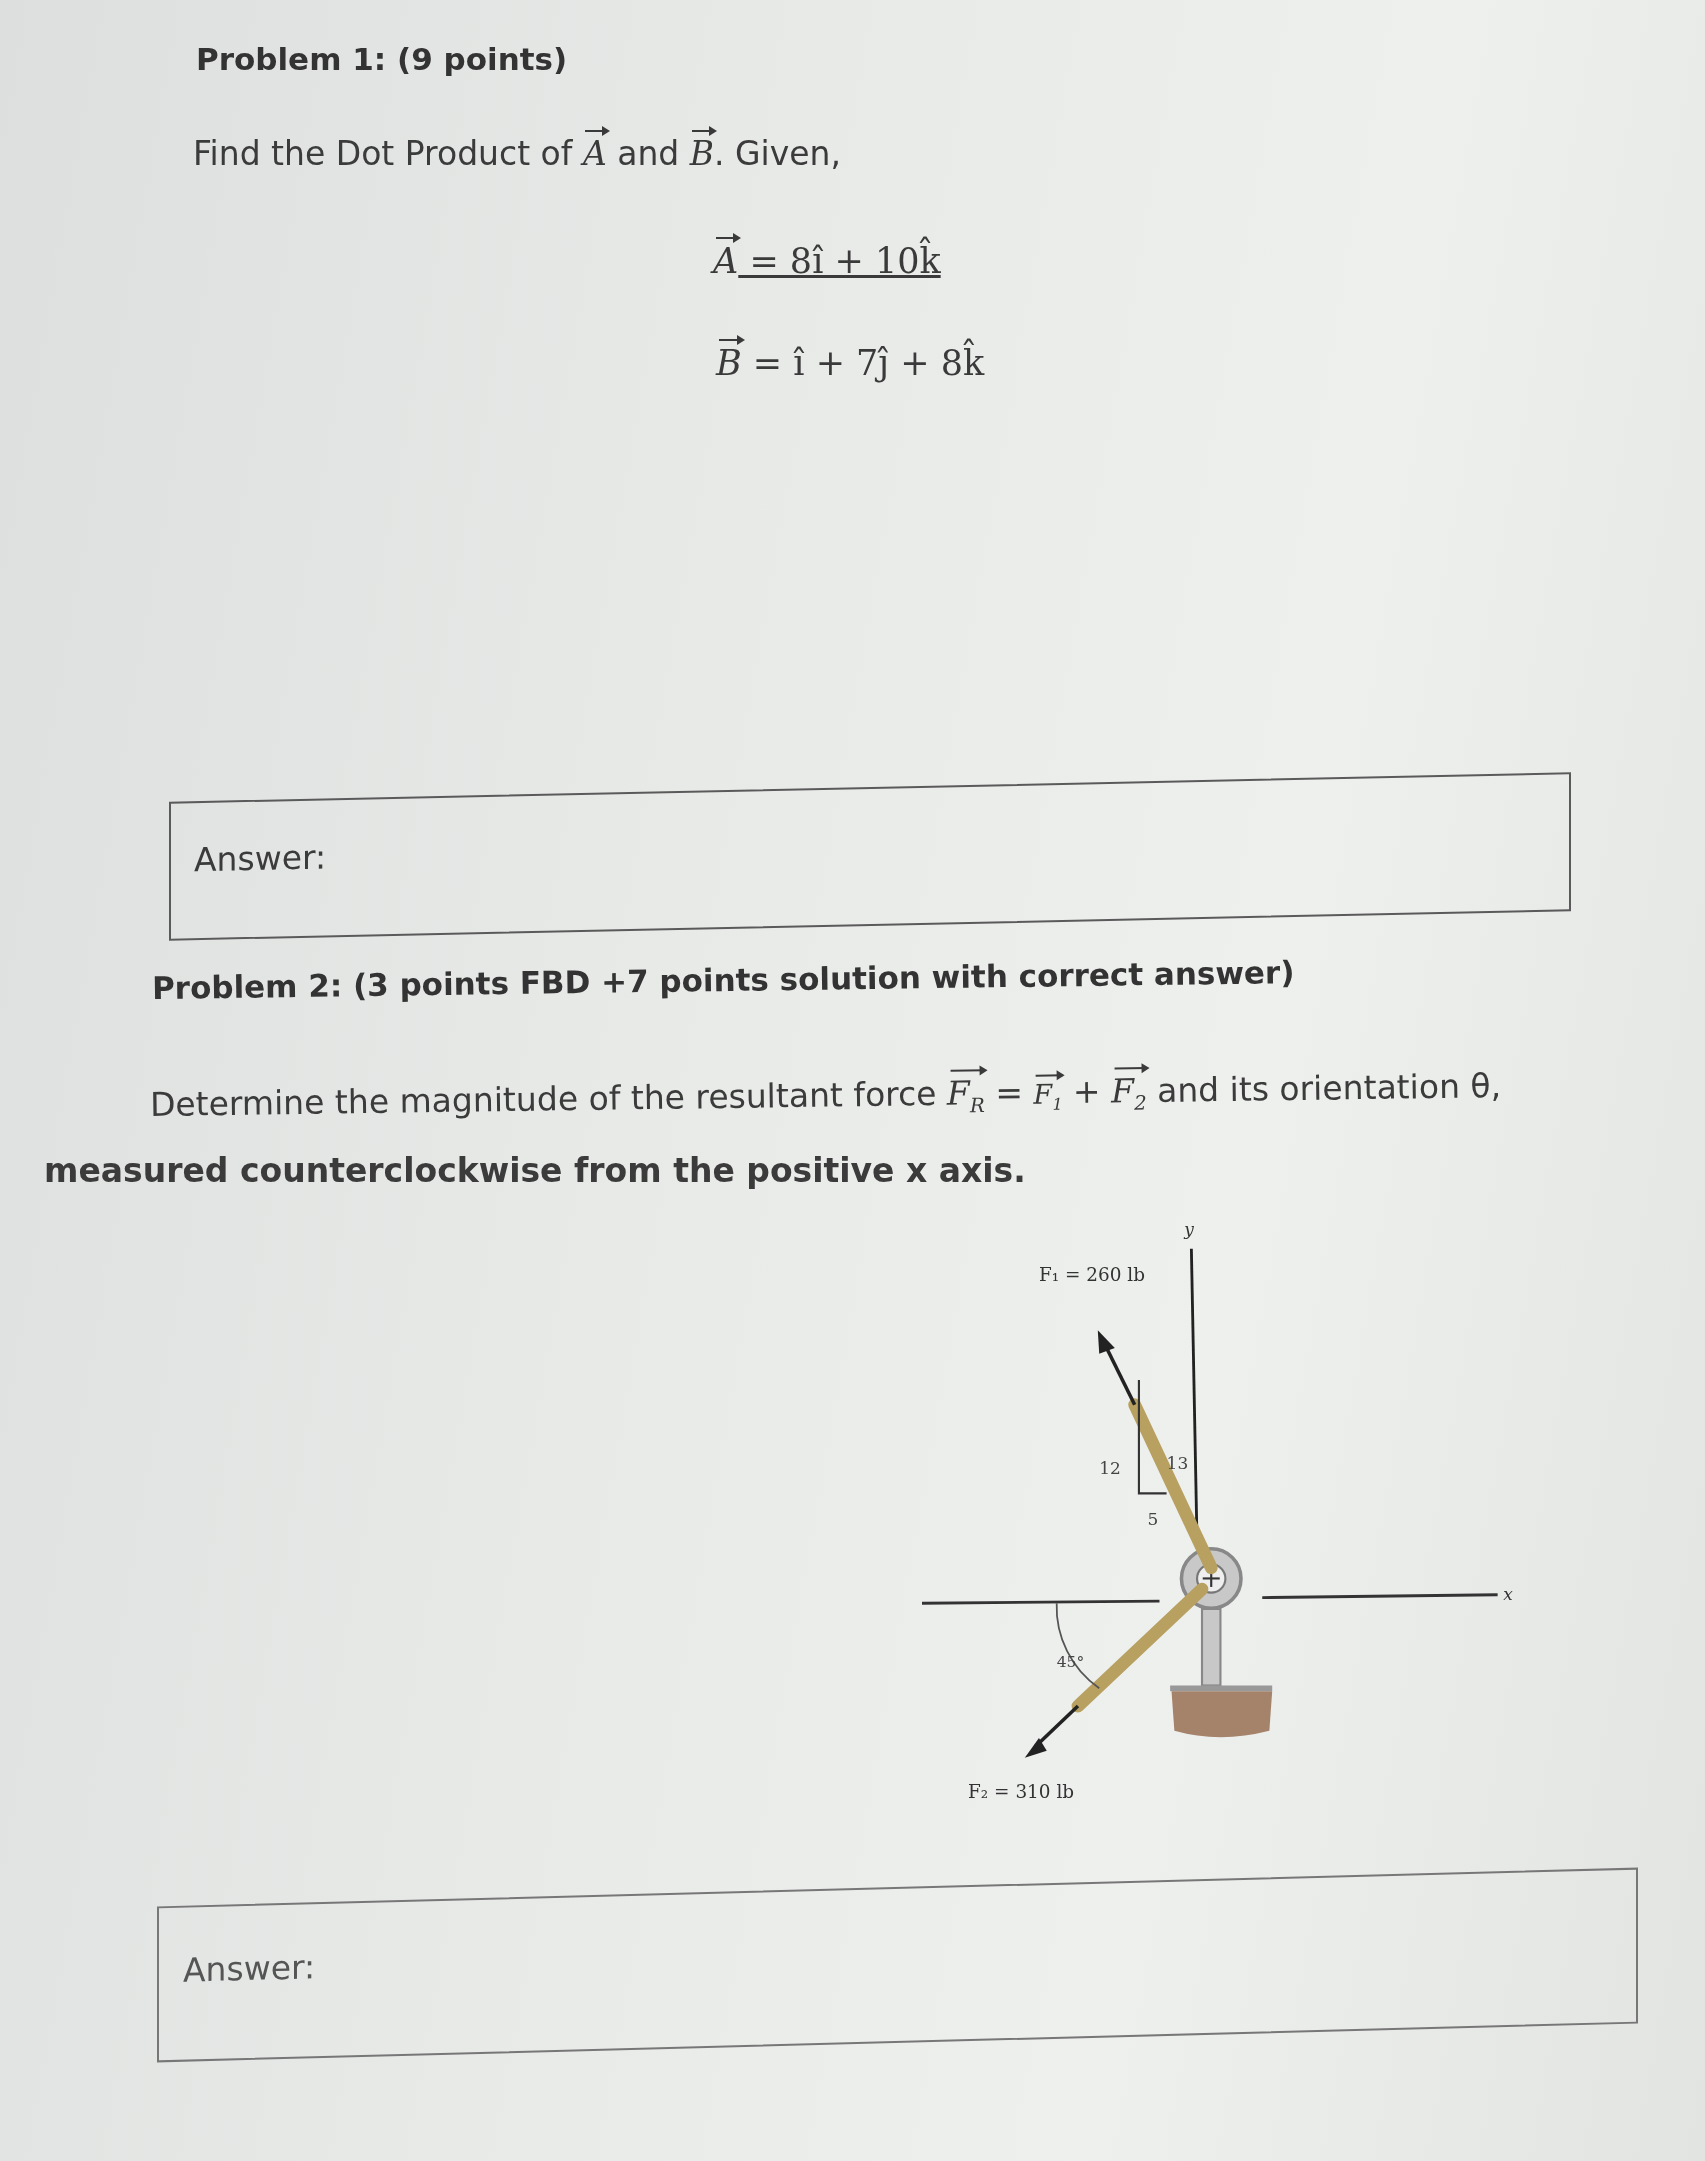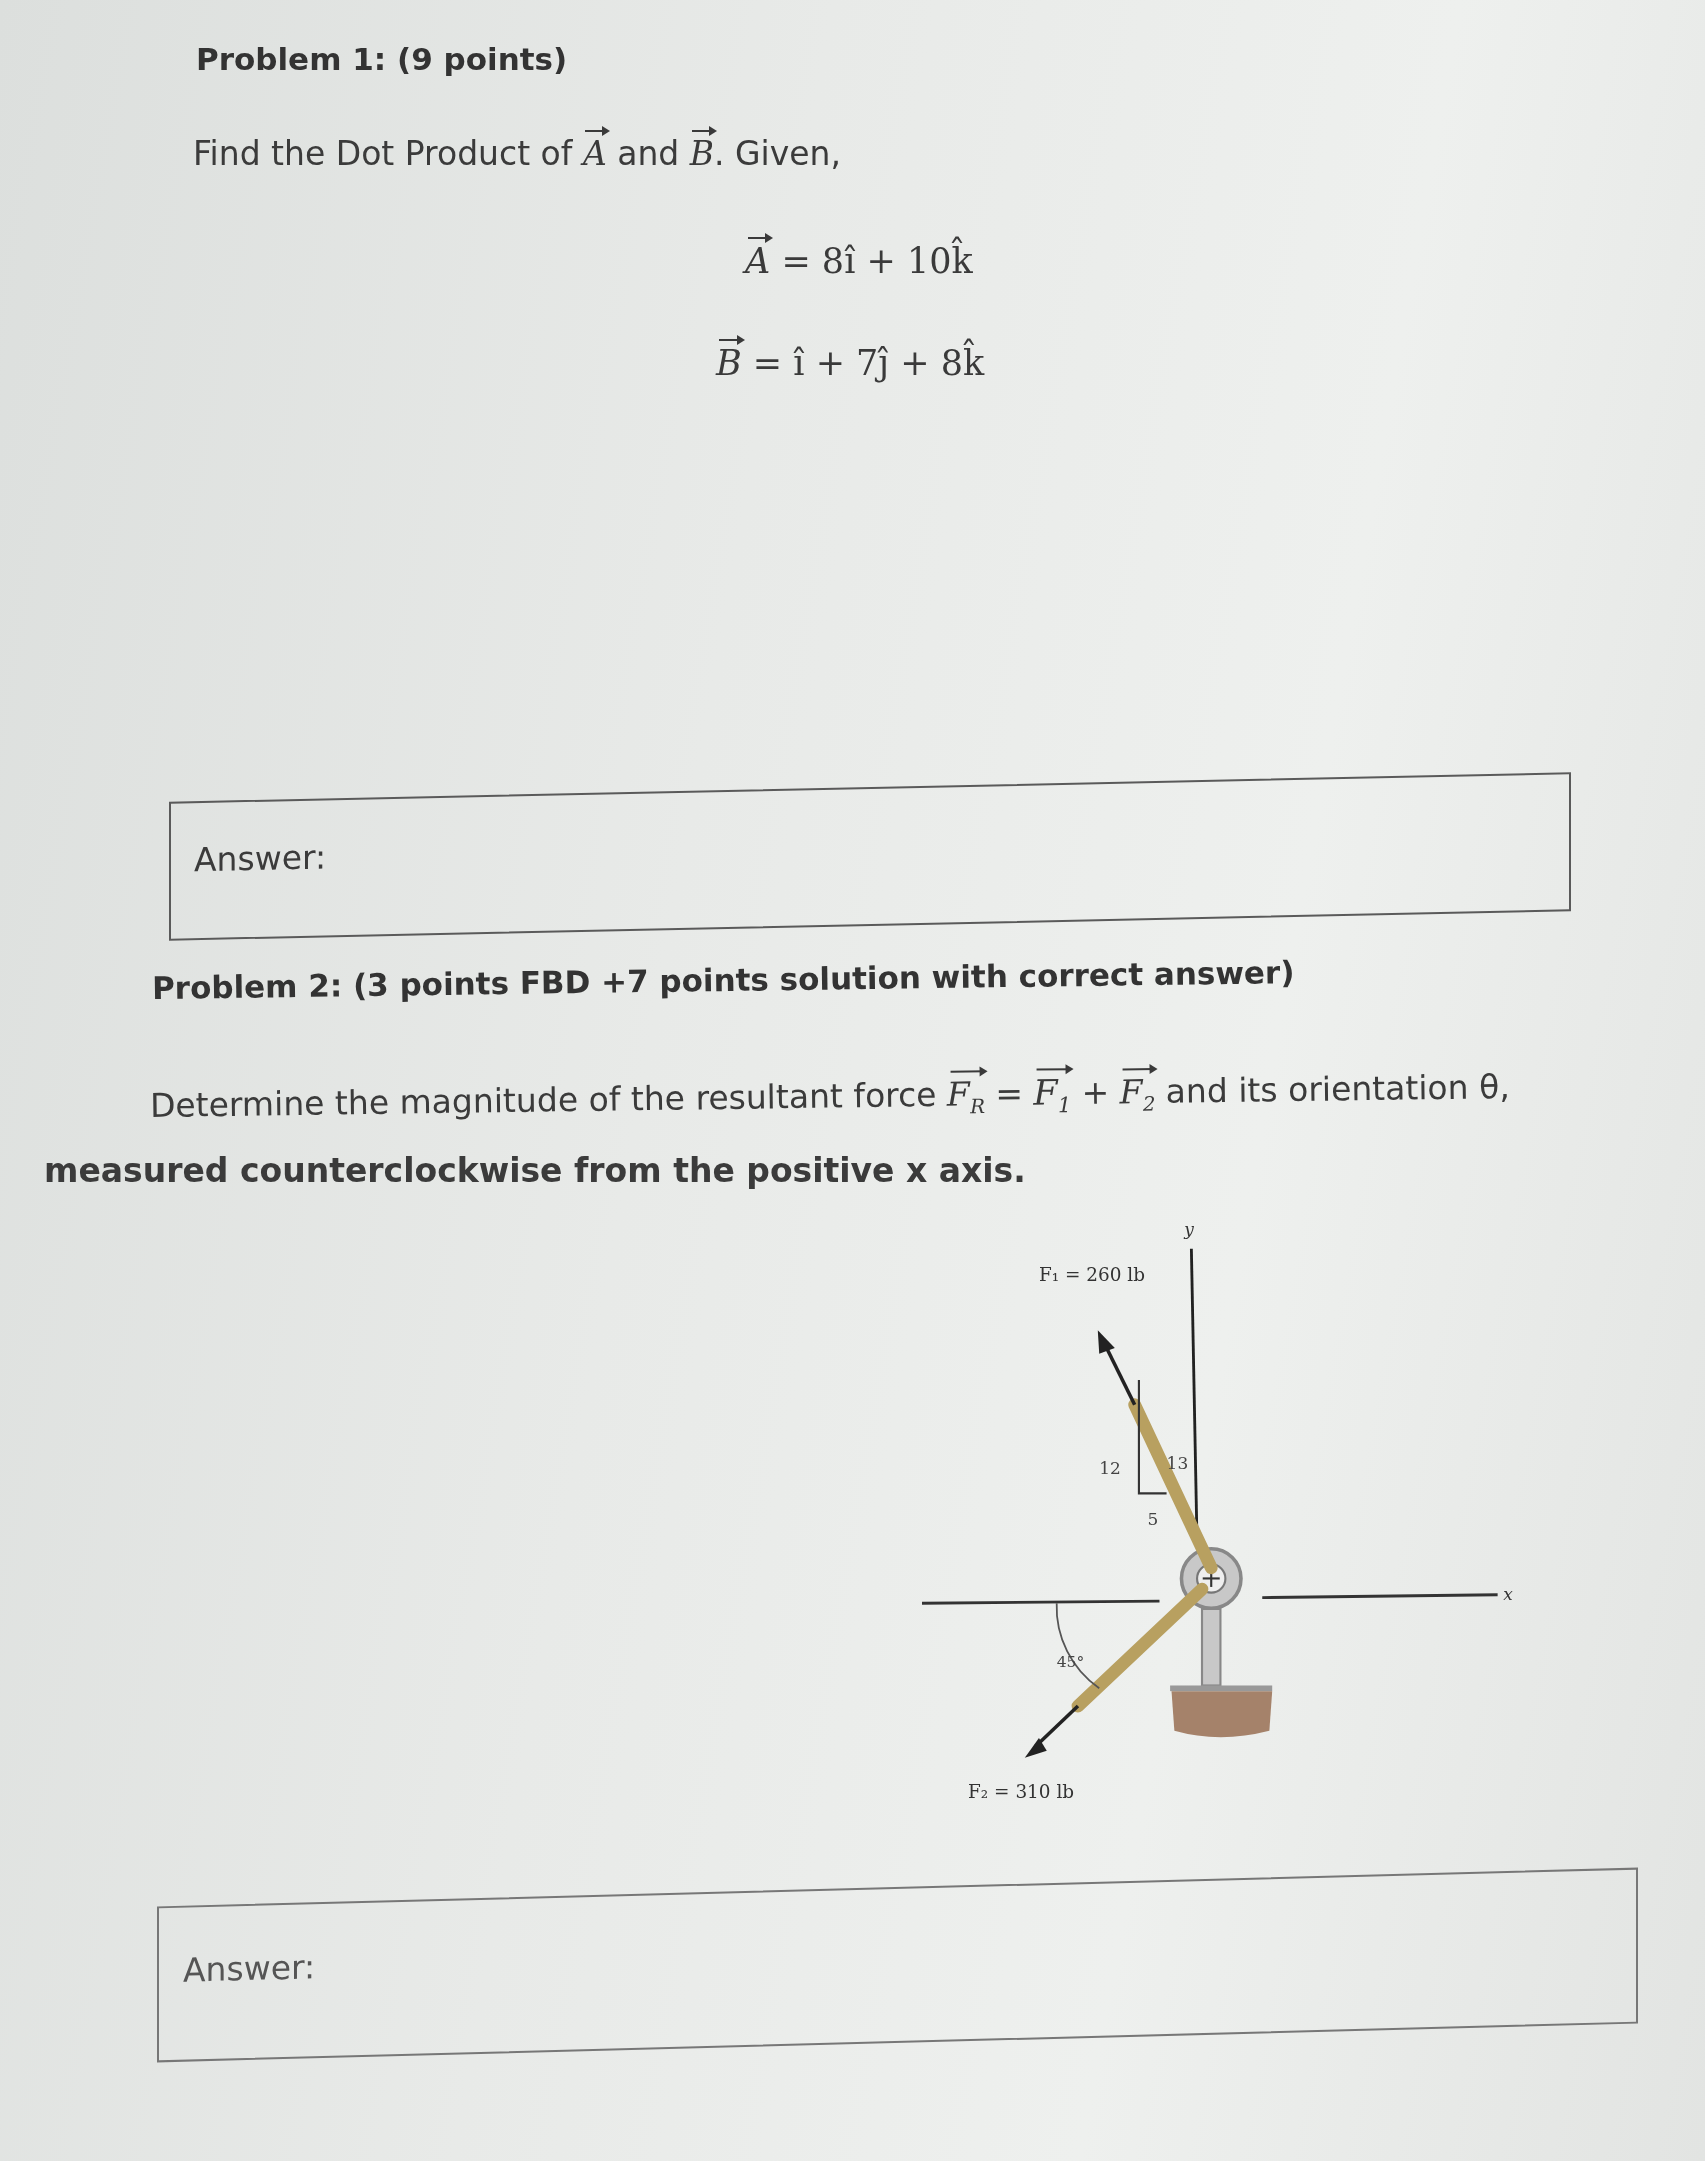--- a/index.html
+++ b/index.html
@@ -20,35 +20,35 @@
 <body>
 
 <div class="page">
 
   <div class="abs h-bold" style="left:196px;top:41px;">Problem 1: (9 points)</div>
 
   <div class="abs body-text" style="left:193px;top:134px;">
     <span>Find the Dot Product of </span><span class="vec math" style="font-size:33px">A</span><span> and </span><span class="vec math" style="font-size:33px">B</span><span>. Given,</span>
   </div>
 
-  <div class="abs math" style="left:745px;top:241px;">
+  <div class="abs math" style="left:713px;top:241px;text-decoration:underline;">
     <span class="vec">A</span><span> = 8î + 10k̂</span>
   </div>
   <div class="abs math" style="left:716px;top:343px;">
     <span class="vec">B</span><span> = î + 7ĵ + 8k̂</span>
   </div>
 
   <div class="answer-box" style="left:169px;top:787px;width:1402px;height:139px;transform:skewY(-1.2deg);">
     <span class="answer-label" style="left:23px;top:37px;">Answer:</span>
   </div>
 
   <div class="abs h-bold" style="left:152px;top:970px;transform:rotate(-0.8deg);transform-origin:left;">Problem 2: (3 points FBD +7 points solution with correct answer)</div>
 
   <div class="abs body-text" style="left:150px;top:1085px;transform:rotate(-0.8deg);transform-origin:left;white-space:nowrap;">
-    <span>Determine the magnitude of the resultant force </span><span class="vec math" style="font-size:33px"><span>F</span><sub>R</sub></span><span> = </span><span class="vec math" style="font-size:35px"><span>F</span><sub>1</sub></span><span> + </span><span class="vec math" style="font-size:33px"><span>F</span><sub>2</sub></span><span> and its orientation θ,</span>
+    <span>Determine the magnitude of the resultant force </span><span class="vec math" style="font-size:33px"><span>F</span><sub>R</sub></span><span> = </span><span class="vec math" style="font-size:27px"><span>F</span><sub>1</sub></span><span> + </span><span class="vec math" style="font-size:33px"><span>F</span><sub>2</sub></span><span> and its orientation θ,</span>
   </div>
   <div class="abs body-text" style="left:44px;top:1151px;font-weight:bold;">measured counterclockwise from the positive x axis.</div>
 
   <svg class="abs" style="left:922px;top:1206px;" width="638" height="674" viewBox="0 0 900 950">
 
     <line x1="380" y1="60" x2="388" y2="475" stroke="#222" stroke-width="4"></line>
     <text x="370" y="40" font-family="DejaVu Serif,serif" font-style="italic" font-size="24" fill="#333">y</text>
 
     <line x1="0" y1="560" x2="335" y2="557" stroke="#333" stroke-width="4"></line>
     <line x1="480" y1="552" x2="812" y2="548" stroke="#333" stroke-width="4"></line>

